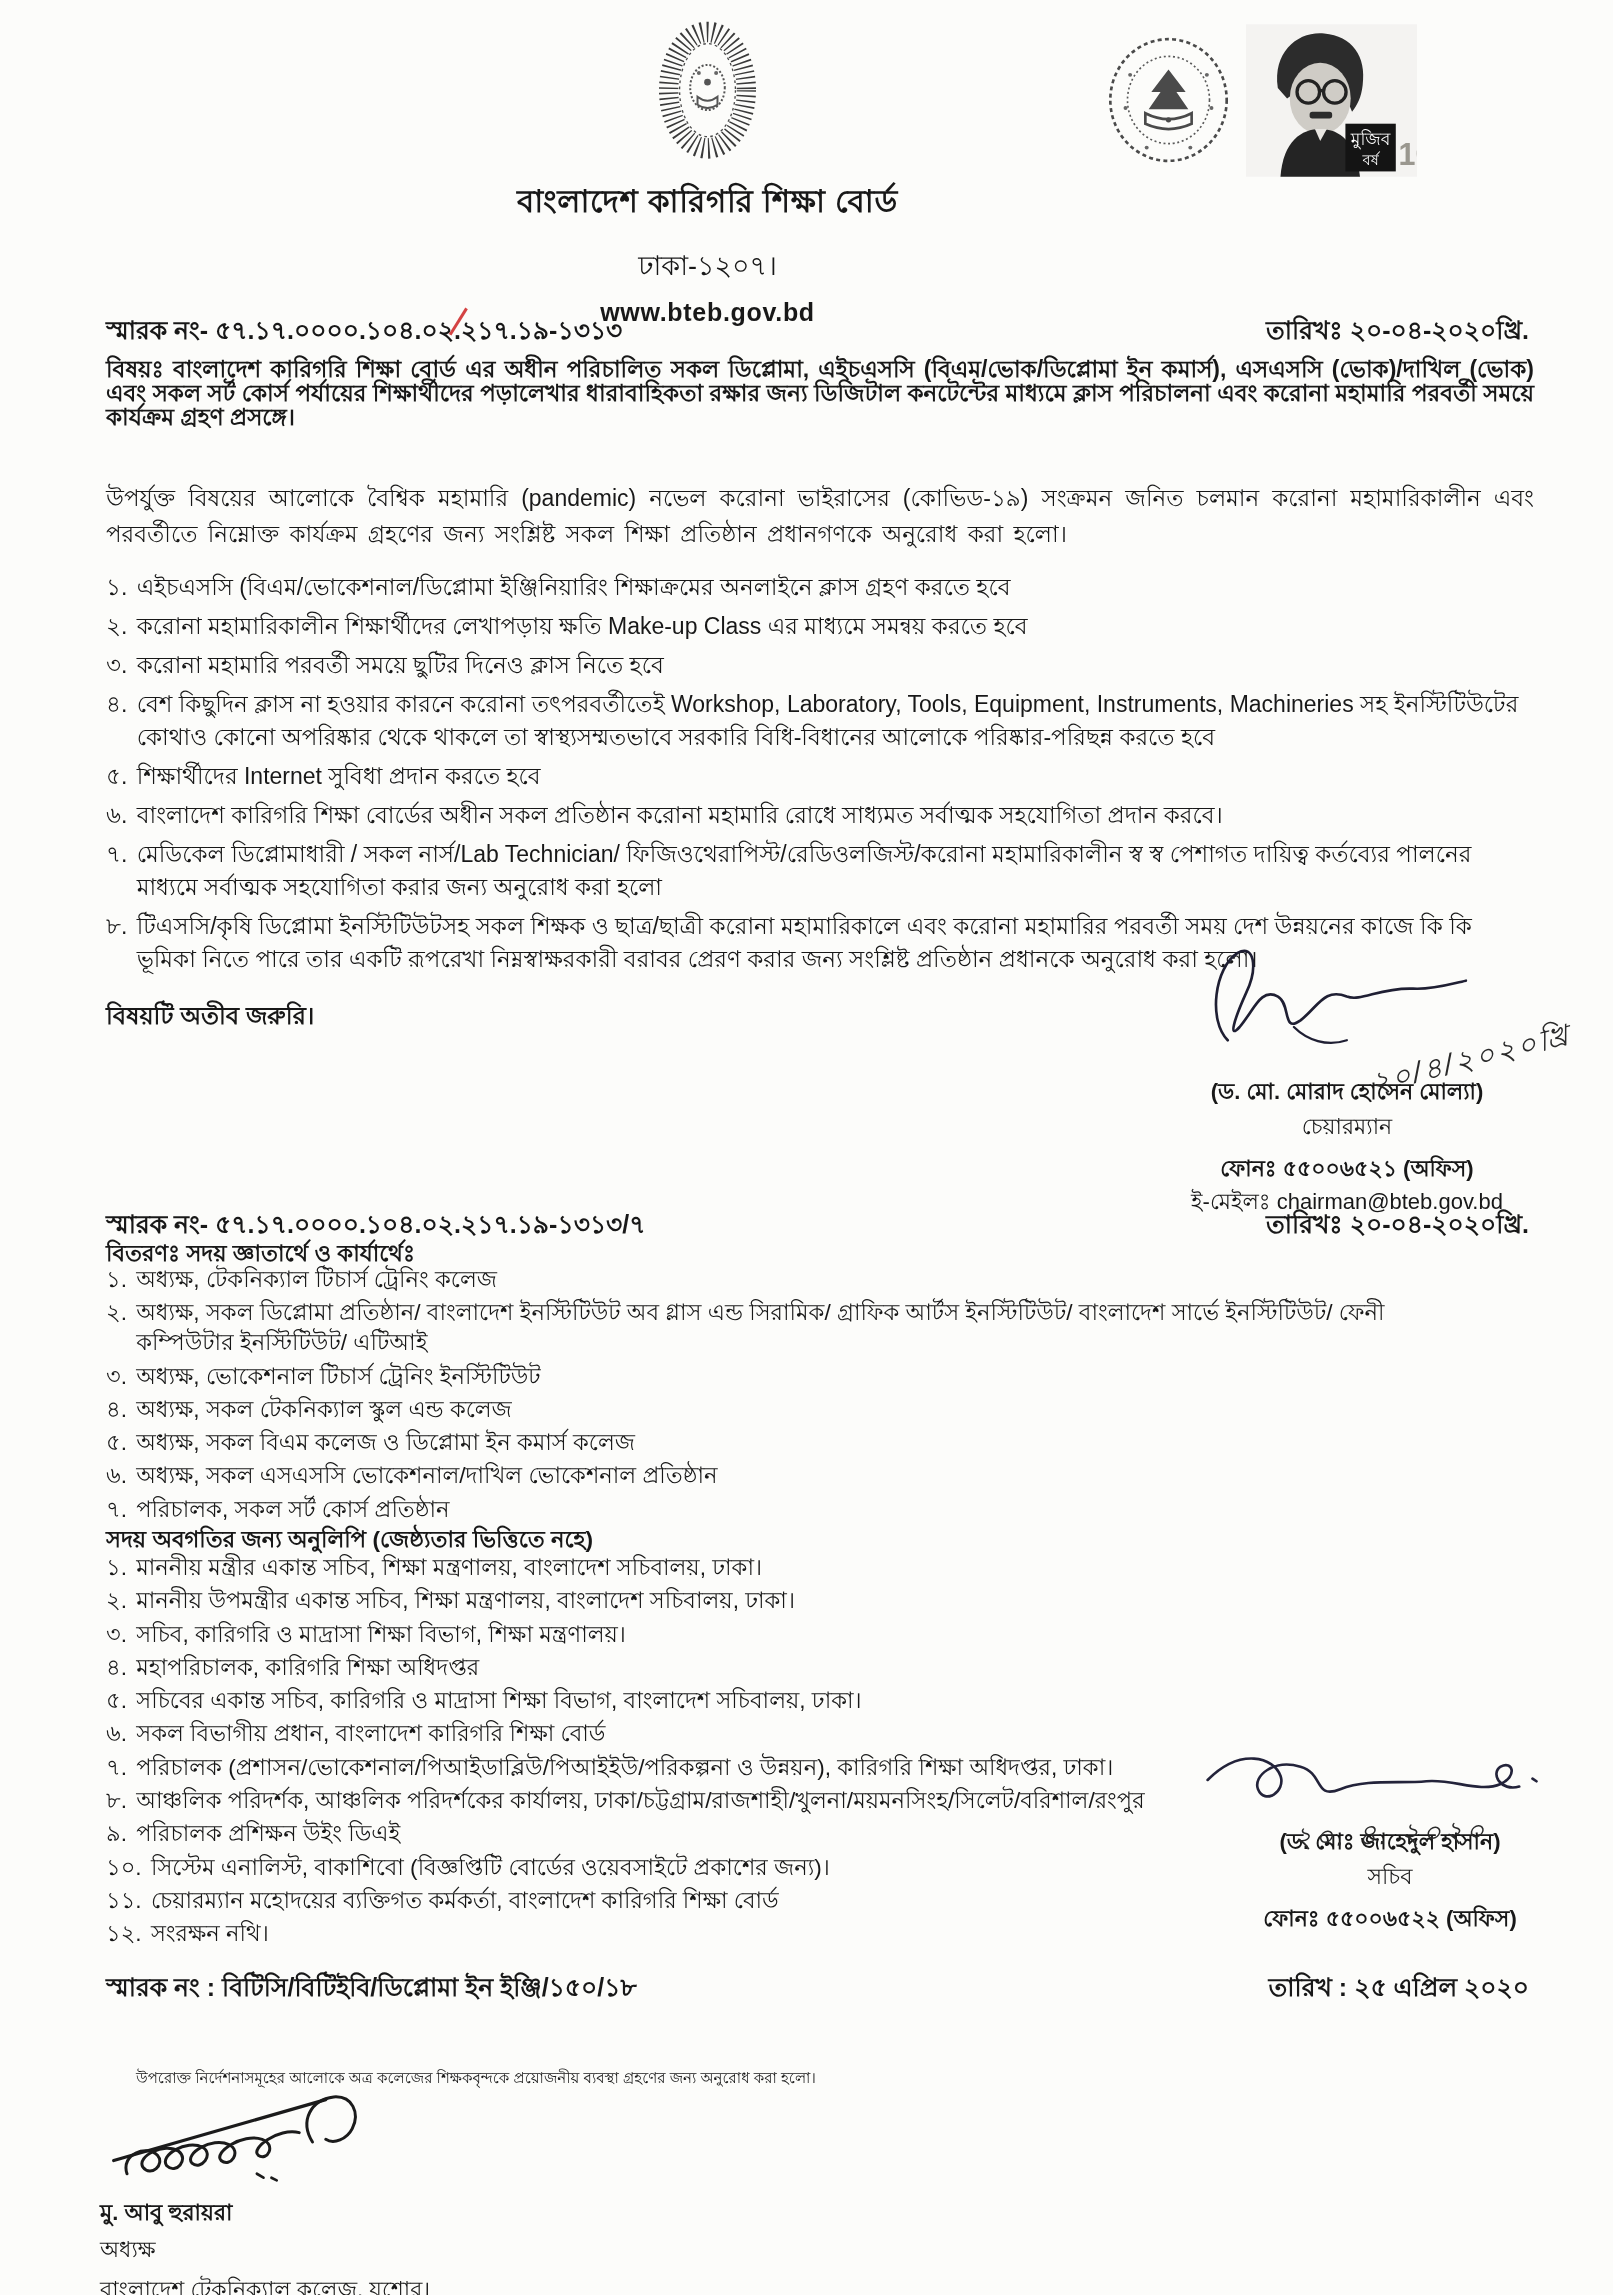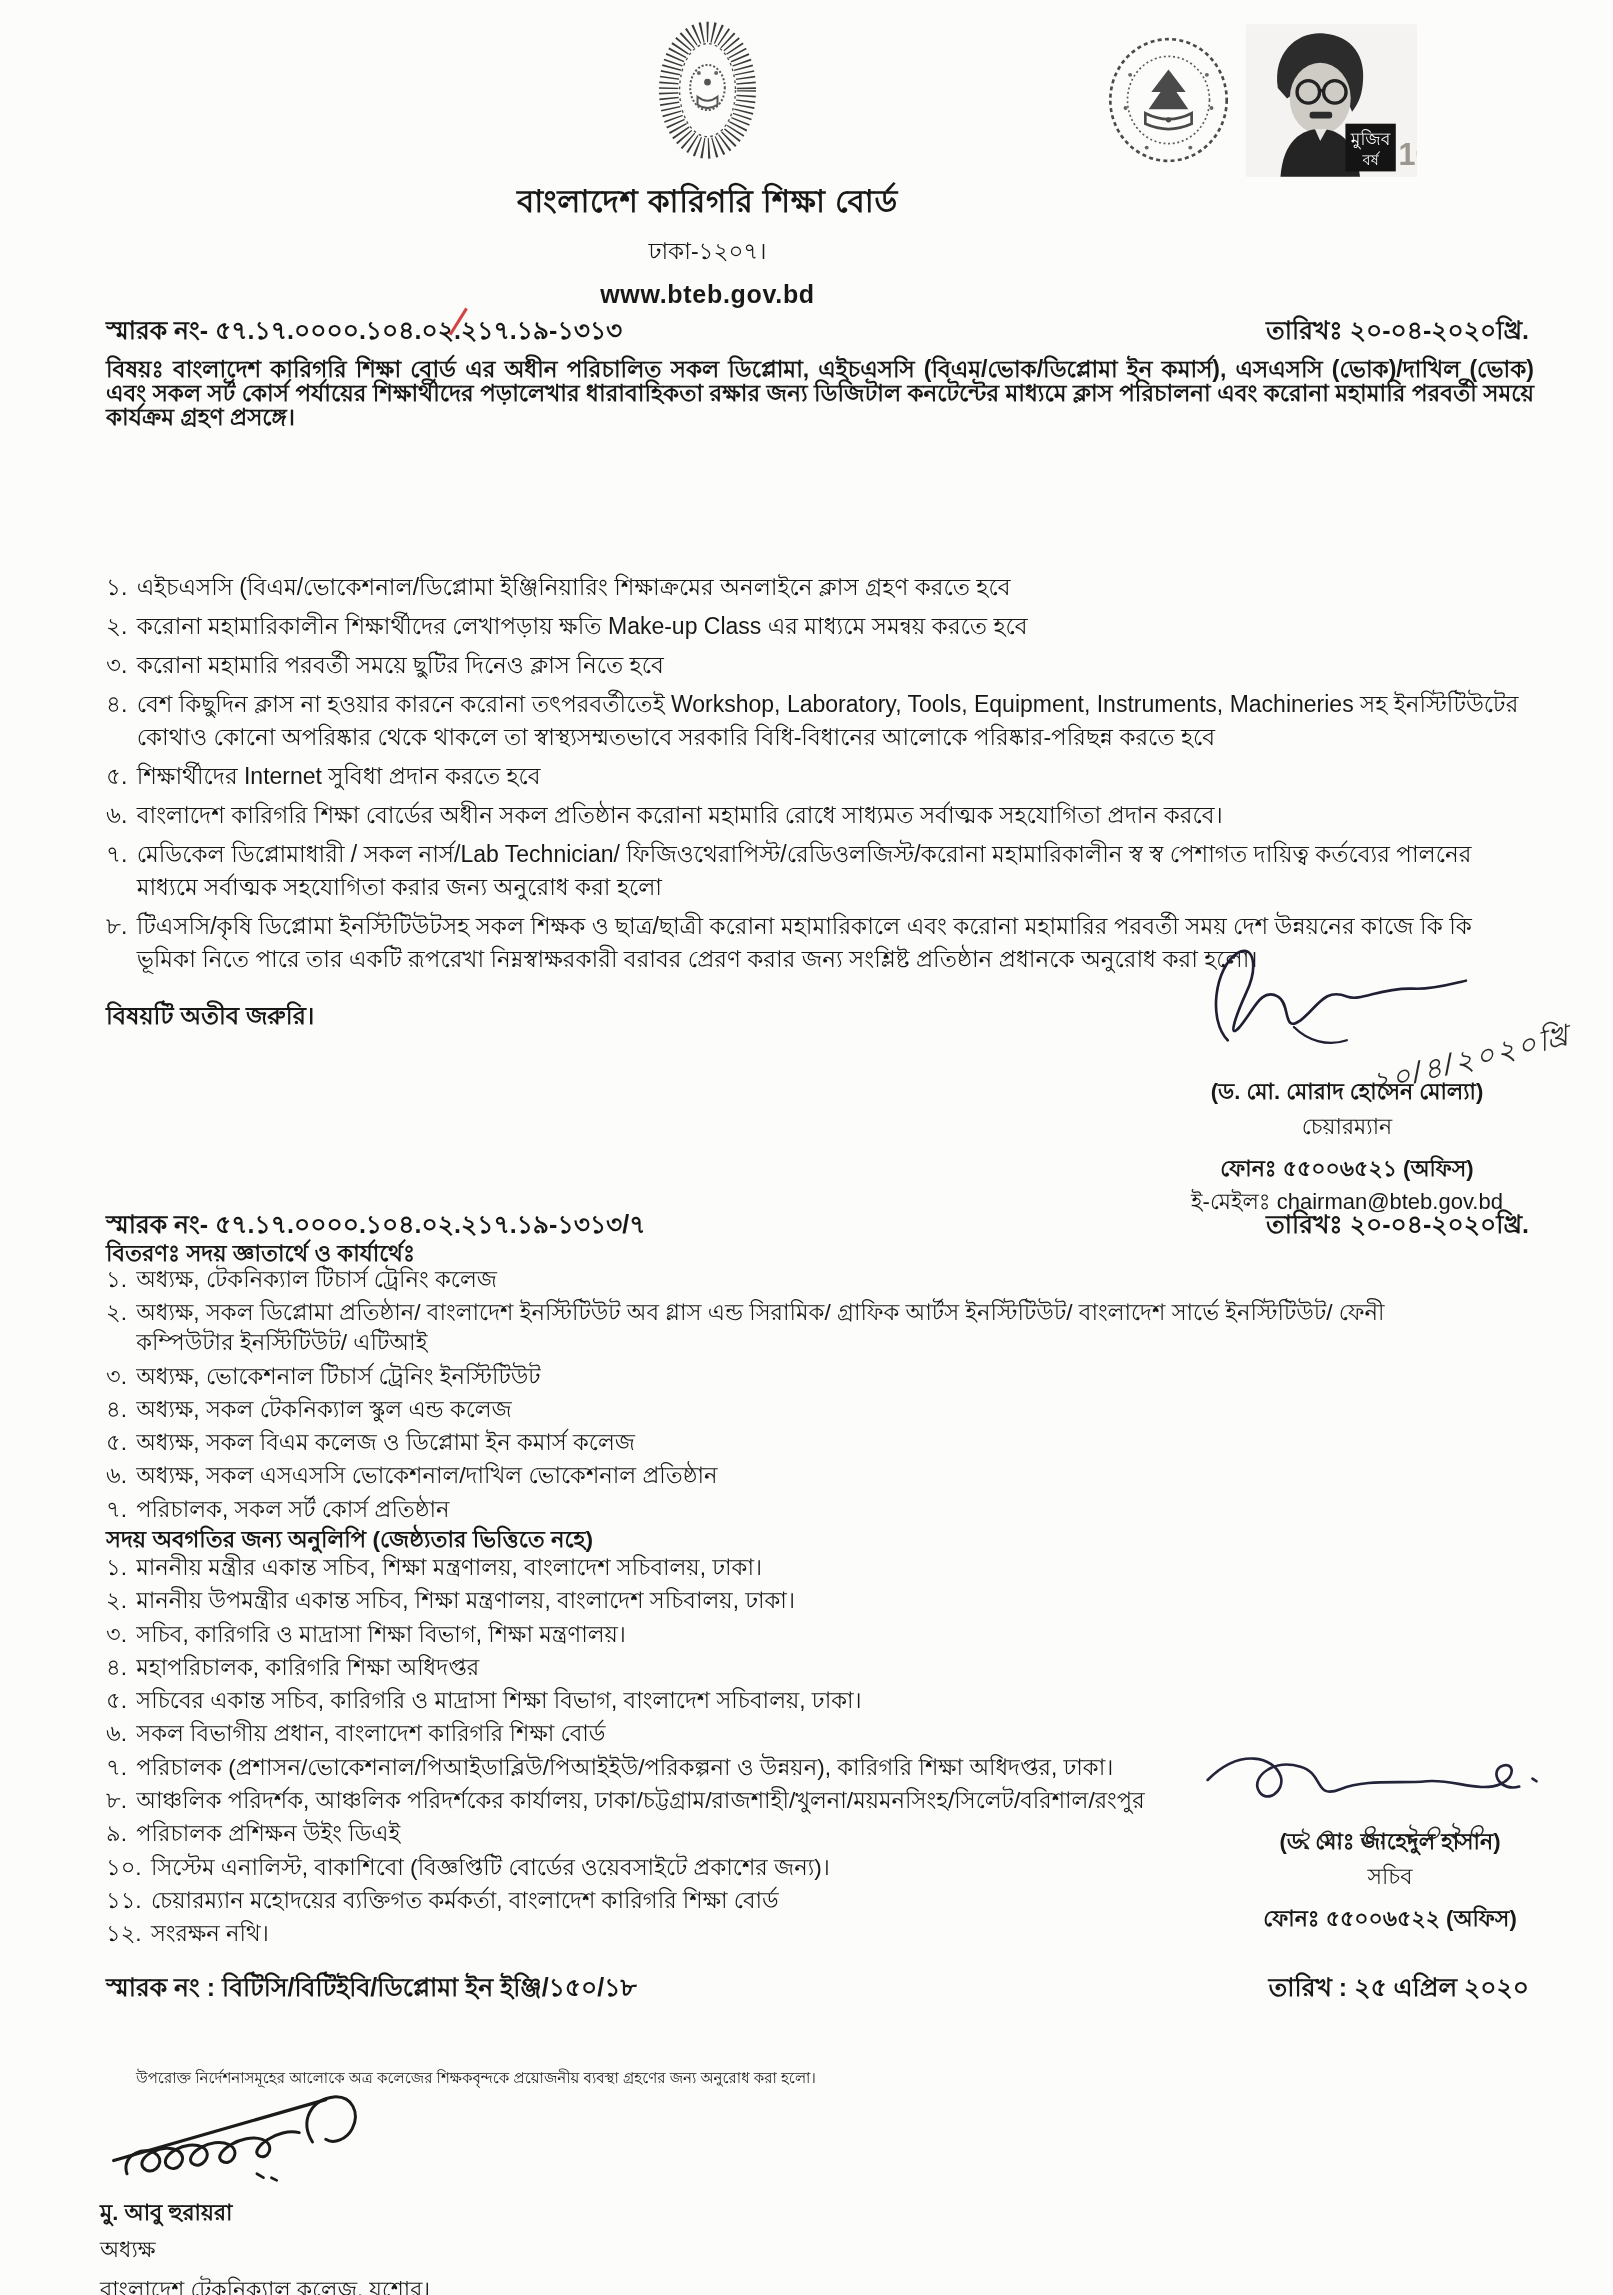--- a/index.html
+++ b/index.html
@@ -6,21 +6,21 @@
   .page {
     position:relative; width:1614px; height:2295px; margin:0 auto;
     background:#fcfcfa; color:#181818; overflow:hidden;
     font-family:"Liberation Sans","DejaVu Sans",sans-serif;
   }
   
   .center-head { position:absolute; left:442px; top:9.3px; width:531px; text-align:center; }
   .seal-wrap { display:flex; justify-content:center; }
   .org-name { font-size:31px; font-weight:bold; margin-top:2.7px; letter-spacing:0.7px; }
   .addr { font-size:23px; margin-top:10.6px; }
-  .addr2 { font-size:23px; margin-top:4px; }
+  .addr2 { font-size:27px; margin-top:16px; }
   .website { font-size:25px; font-weight:bold; margin-top:8px; letter-spacing:0.7px; }
   .college-seal { position:absolute; left:1107px; top:35px; }
   .mujib-logo { position:absolute; left:1246px; top:24px; }
   
   .memo-row { position:absolute; left:106px; right:85px; display:flex; justify-content:space-between; font-size:25px; font-weight:600; }
   #memo1 { top:311px; }
   #memo2 { top:1205px; }
   #memo3 { top:1968px; font-weight:600; }
   .memo-number { position:relative; }
   .red-mark { position:absolute; left:68%; top:-5.3px; width:2.7px; height:30.5px; background:#cc2222; transform:rotate(32deg); opacity:.85; }
@@ -119,20 +119,21 @@
   <div class="memo-row" id="memo1">
     <span class="memo-number">
       <span>স্মারক নং- ৫৭.১৭.০০০০.১০৪.০২.২১৭.১৯-১৩১৩</span>
       <span class="red-mark"></span>
     </span>
     <span>তারিখঃ ২০-০৪-২০২০খ্রি.</span>
   </div>
 
   <div class="subject">বিষয়ঃ বাংলাদেশ কারিগরি শিক্ষা বোর্ড এর অধীন পরিচালিত সকল ডিপ্লোমা, এইচএসসি (বিএম/ভোক/ডিপ্লোমা ইন কমার্স), এসএসসি (ভোক)/দাখিল (ভোক) এবং সকল সর্ট কোর্স পর্যায়ের শিক্ষার্থীদের পড়ালেখার ধারাবাহিকতা রক্ষার জন্য ডিজিটাল কনটেন্টের মাধ্যমে ক্লাস পরিচালনা এবং করোনা মহামারি পরবর্তী সময়ে কার্যক্রম গ্রহণ প্রসঙ্গে।</div>
 
+  <div class="intro">উপর্যুক্ত বিষয়ের আলোকে বৈশ্বিক মহামারি (pandemic) নভেল করোনা ভাইরাসের (কোভিড-১৯) সংক্রমন জনিত চলমান করোনা মহামারিকালীন এবং পরবর্তীতে নিম্নোক্ত কার্যক্রম গ্রহণের জন্য সংশ্লিষ্ট সকল শিক্ষা প্রতিষ্ঠান প্রধানগণকে অনুরোধ করা হলো।</div>
 
   <div class="dirs">
     <div class="li">
         <span class="num">১.</span>
         <span class="txt">এইচএসসি (বিএম/ভোকেশনাল/ডিপ্লোমা ইঞ্জিনিয়ারিং শিক্ষাক্রমের অনলাইনে ক্লাস গ্রহণ করতে হবে</span>
       </div>
     <div class="li">
         <span class="num">২.</span>
         <span class="txt">করোনা মহামারিকালীন শিক্ষার্থীদের লেখাপড়ায় ক্ষতি Make-up Class এর মাধ্যমে সমন্বয় করতে হবে</span>
       </div>

